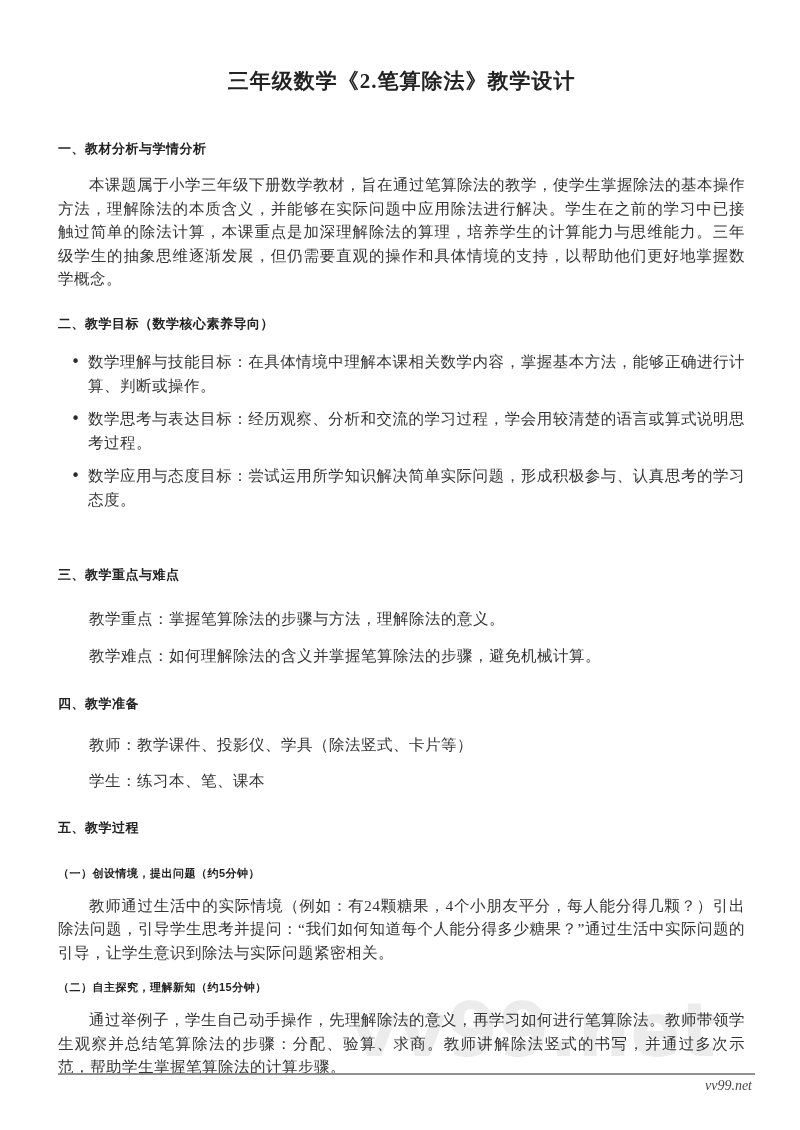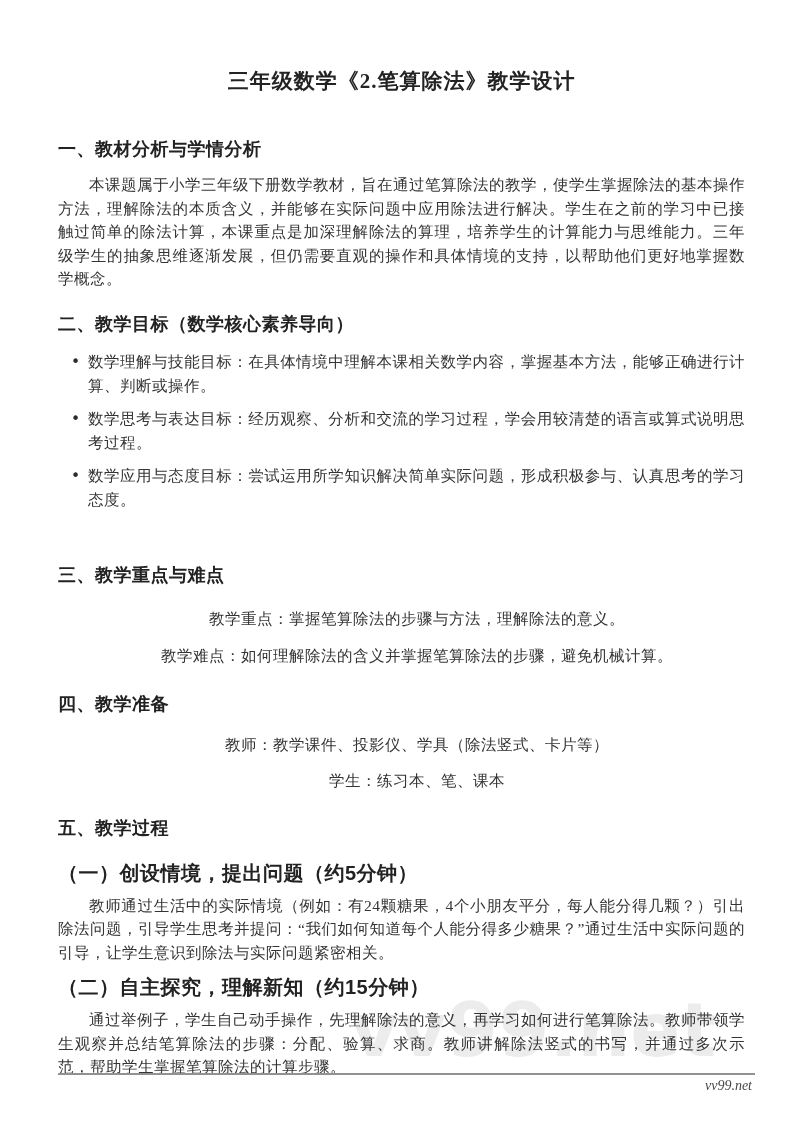--- a/index.html
+++ b/index.html
@@ -36,21 +36,21 @@
     font-size: 21px;
     line-height: 25px;
     font-weight: 700;
     text-align: center;
     color: #232323;
     letter-spacing: 1px;
   }
   .sec-h {
     margin: 0;
     font-family: "Liberation Sans", "DejaVu Sans", sans-serif;
-    font-size: 18px;
+    font-size: 13px;
     line-height: 22px;
     font-weight: 700;
     color: #222222;
     letter-spacing: 0.5px;
   }
   .mt-s1 { margin-top: 44px; }
   .mt-s2 { margin-top: 22px; }
   .mt-s3 { margin-top: 52px; }
   .mt-s4 { margin-top: 26px; }
   .mt-s5 { margin-top: 25px; }
@@ -86,29 +86,28 @@
     font-family: "DejaVu Sans", sans-serif;
     color: #2b2b2b;
   }
   .plain-line {
     margin: 15px 0 0 0;
     padding-left: 31px;
     font-size: 15.5px;
     line-height: 22px;
     letter-spacing: 0.5px;
     color: #343434;
-    text-align: center;
   }
   .plain-line.first { margin-top: 22px; }
   .plain-line.prep-first { margin-top: 19px; }
   .plain-line.prep-second { margin-top: 14px; }
   .sub-h {
     margin: 24px 0 0 0;
     font-family: "Liberation Sans", "DejaVu Sans", sans-serif;
-    font-size: 20px;
+    font-size: 11px;
     line-height: 20px;
     font-weight: 700;
     color: #222222;
     letter-spacing: 0.5px;
   }
   .sub-h.second { margin-top: 13px; }
   .sub-p { margin-top: 11px; }
   .footer-divider {
     position: absolute;
     left: 58px;

